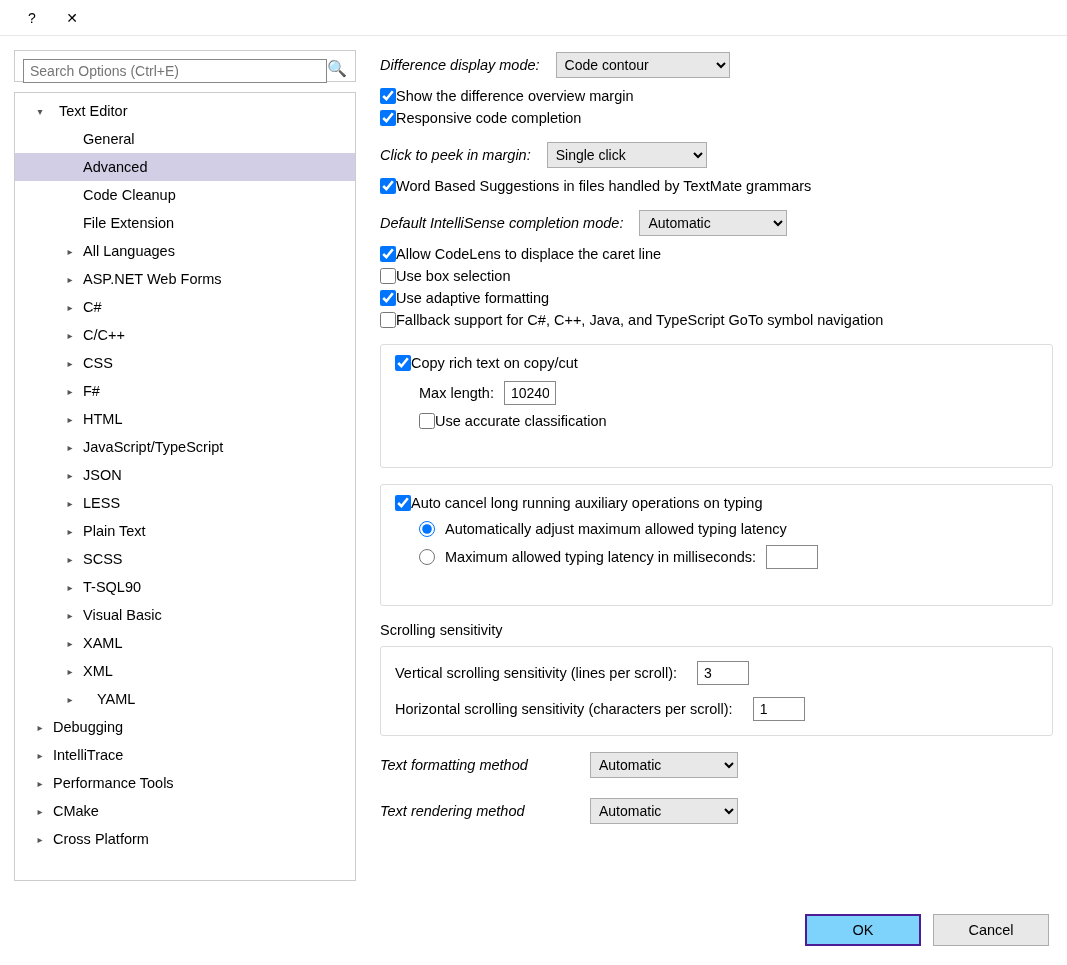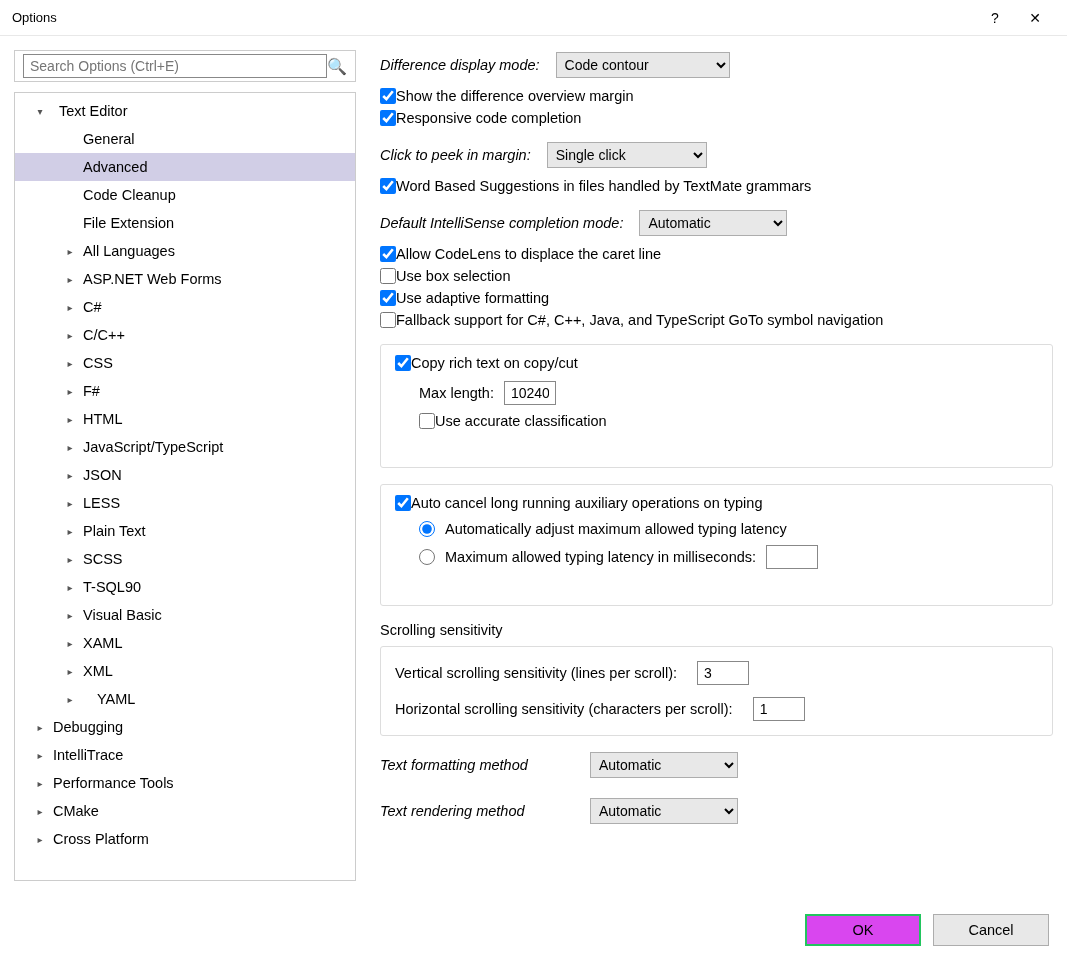--- a/index.html
+++ b/index.html
@@ -2,21 +2,21 @@
 <html><head>
 <meta charset="utf-8">
 <style>
 * { box-sizing: border-box; margin: 0; padding: 0; }
 body { font-family: "Segoe UI", Tahoma, sans-serif; font-size: 13px; background: #fff; color: #000; width: 1067px; height: 965px; overflow: hidden; }
 .titlebar { height: 36px; display: flex; align-items: center; padding: 0 12px; border-bottom: 1px solid #e8e8e8; }
 .titlebar .title { flex: 1; font-size: 13px; }
 .titlebar .btn { width: 40px; text-align: center; font-size: 14px; cursor: default; }
 .content { display: flex; padding: 14px; gap: 16px; height: calc(100% - 36px - 70px); }
 .left { width: 342px; display: flex; flex-direction: column; }
-.search { border: 1px solid #ccc; height: 32px; display: flex; align-items: center; padding: 0 8px; margin-bottom: 10px; }
+.search { border: 1px solid #ccc; height: 32px; display: flex; align-items: flex-start; padding: 8px 8px; margin-bottom: 10px; }
 .search input { flex: 1; border: none; outline: none; font-size: 14px; color: #555; }
 .search .icon { font-size: 16px; color: #666; }
 .tree-wrap { border: 1px solid #ccc; flex: 1; position: relative; overflow: hidden; }
 .tree { overflow-y: scroll; height: 100%; padding: 4px 0; }
 .tree-item { height: 28px; display: flex; align-items: center; font-size: 14.5px; cursor: default; }
 .tree-item.selected { background: #d1cee6; }
 .tree-item .expander { width: 14px; display: inline-block; text-align: center; font-size: 10px; color: #555; }
 .tree-item .spacer { display: inline-block; }
 .tree::-webkit-scrollbar { width: 17px; }
 .tree::-webkit-scrollbar-track { background: #f0f0f0; }
@@ -40,27 +40,26 @@
 input[type=text] { border: 1px solid #888; height: 24px; padding: 2px 6px; font-size: 14px; width: 52px; }
 input[type=radio] { width: 16px; height: 16px; }
 .radio-row { display: flex; align-items: center; gap: 10px; margin-bottom: 8px; font-size: 14.5px; padding-left: 24px; }
 .group-title { font-size: 14.5px; margin-bottom: 8px; }
 .group-box { border: 1px solid #ddd; border-radius: 3px; padding: 14px; margin-bottom: 16px; }
 .sens-row { display: flex; align-items: center; margin-bottom: 12px; font-size: 14.5px; }
 .sens-row:last-child { margin-bottom: 0; }
 .sens-row .lbl2 { flex: 0 0 auto; margin-right: 20px; }
 .footer { position: absolute; bottom: 0; left: 0; right: 0; height: 70px; display: flex; justify-content: flex-end; align-items: center; padding: 0 18px; gap: 12px; }
 .footer button { width: 116px; height: 32px; font-size: 14.5px; font-family: inherit; border: 1px solid #adadad; background: #e8e8e8; cursor: default; }
-.footer button.primary { border: 2px solid #22c55e; background: #d946ef; }
+.footer button.primary { border: 2px solid #4c1d95; background: #7dd3fc; }
 </style>
 </head>
 <body>
 
 <div class="titlebar">
-  <div class="title">Options</div>
   <div class="btn">?</div>
   <div class="btn">✕</div>
 </div>
 
 <div class="content">
   <div class="left">
     <div class="search">
       <input type="text" placeholder="Search Options (Ctrl+E)" style="">
       <span class="icon">🔍</span>
     </div>

